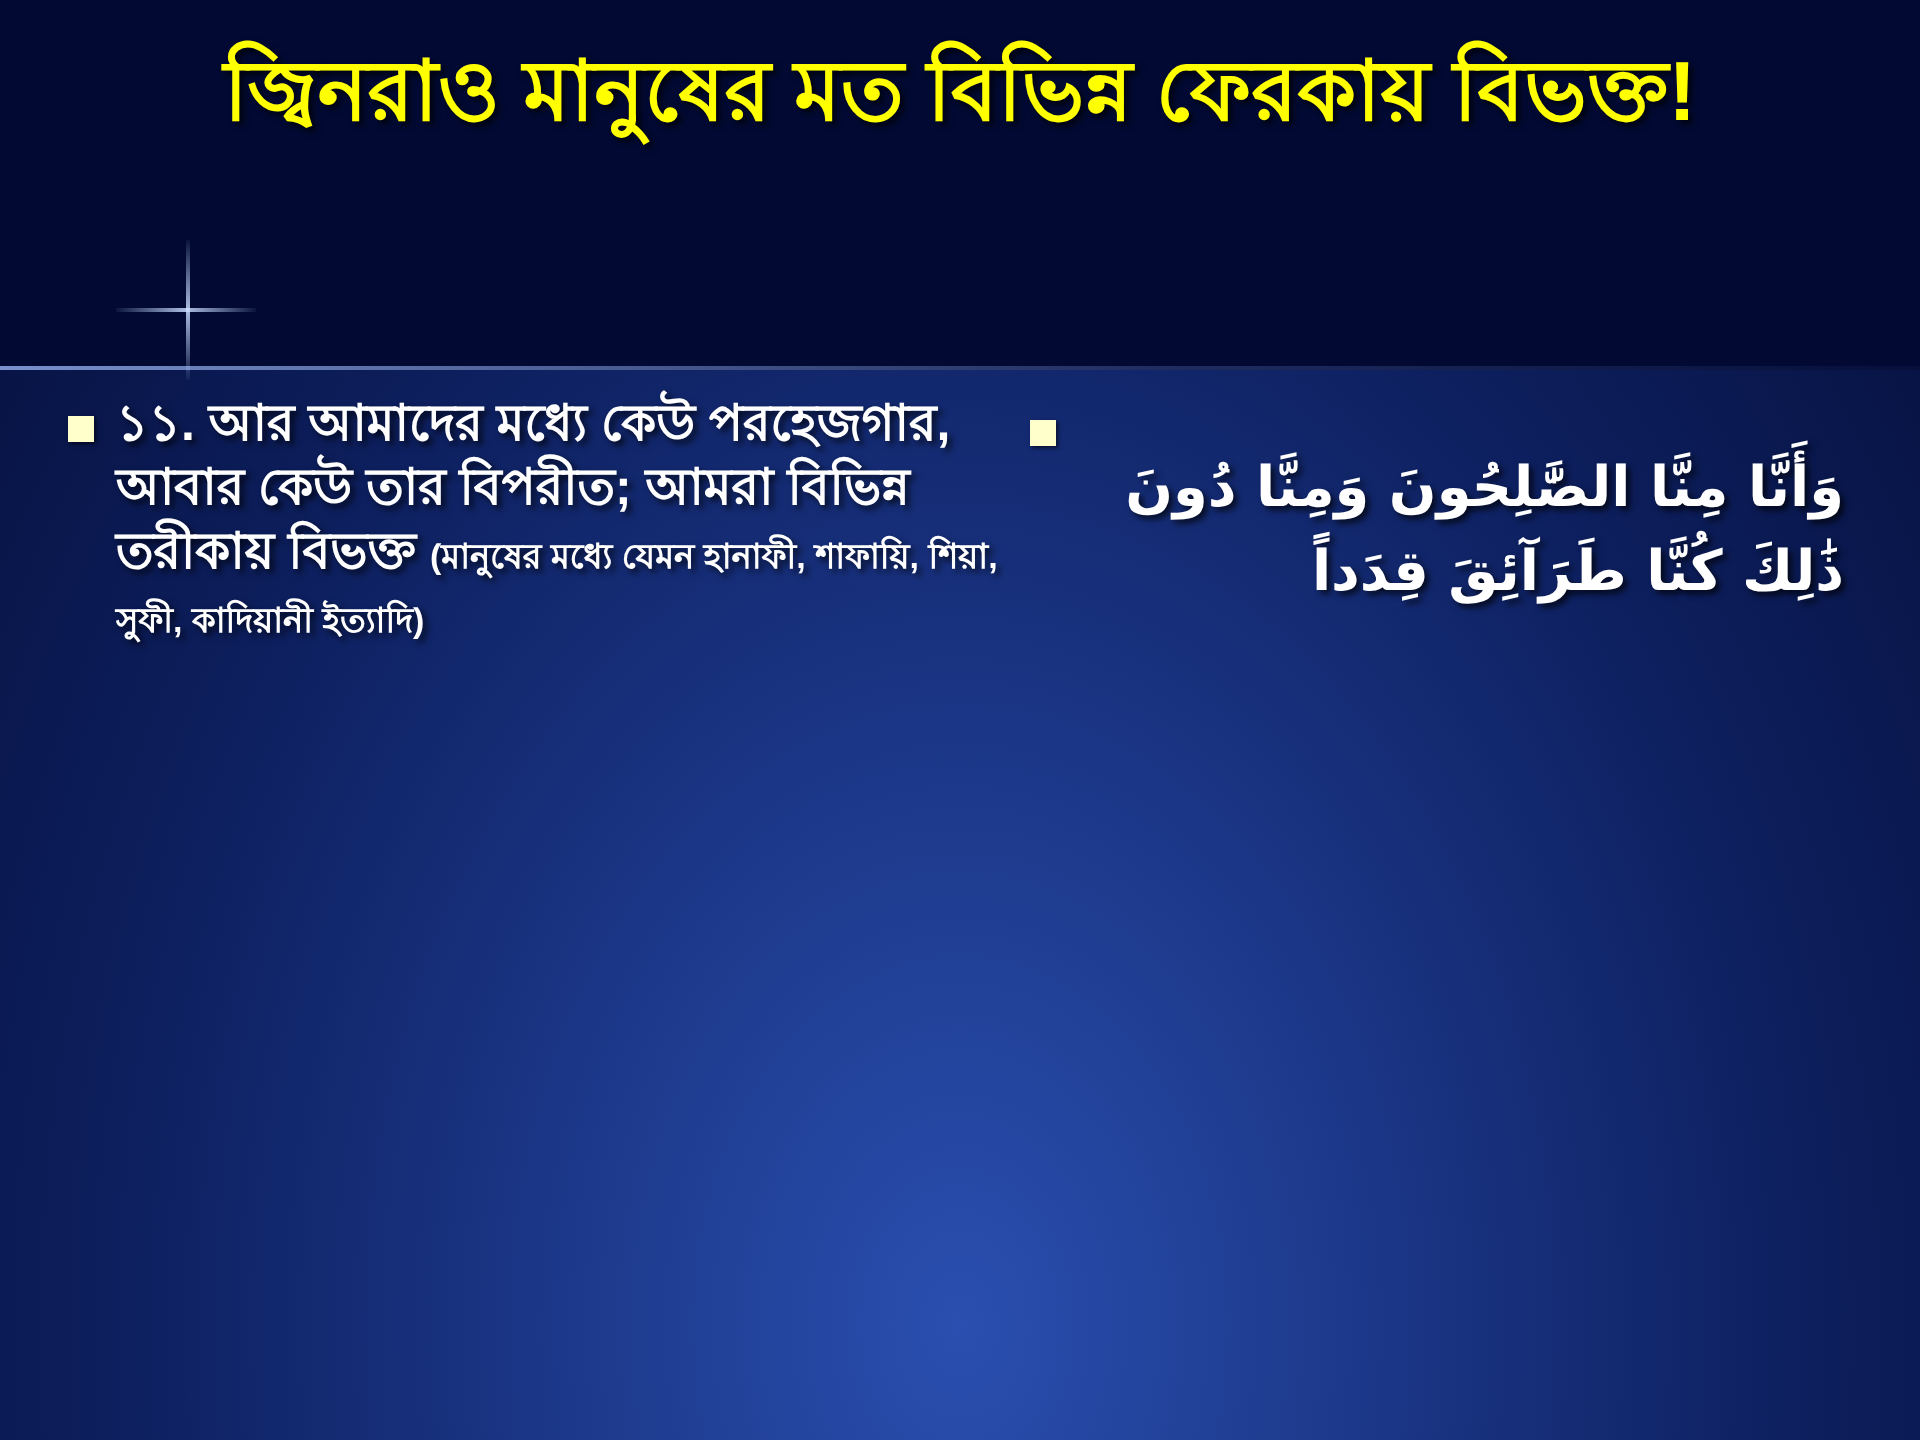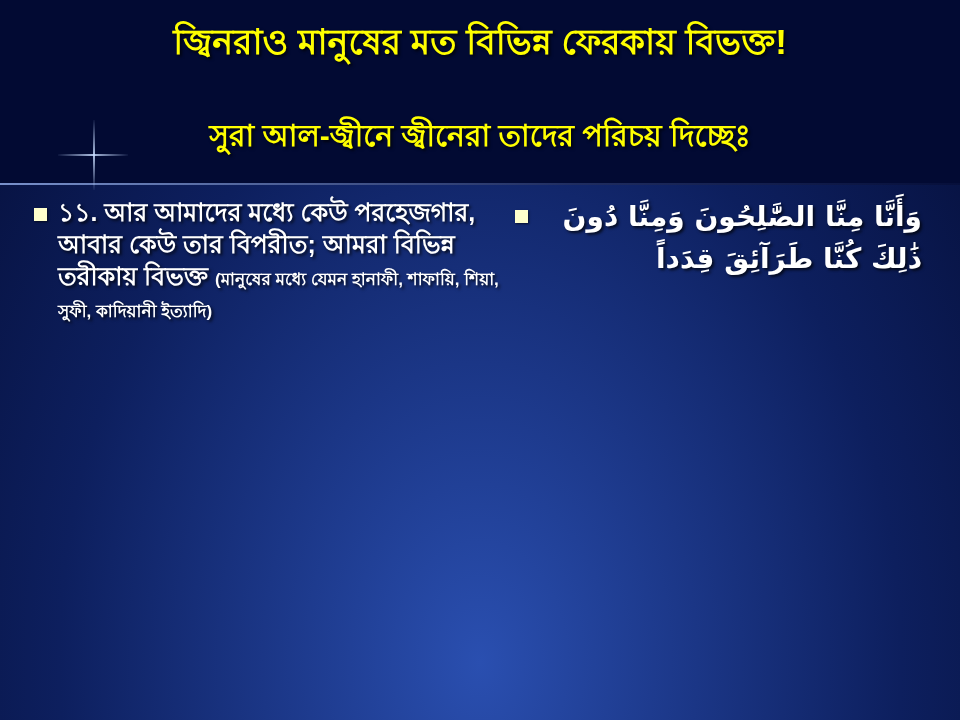--- a/index.html
+++ b/index.html
@@ -61,21 +61,21 @@
     height: 2px;
     background: linear-gradient(to right, rgba(170,200,255,0.05), rgba(200,220,255,0.85), rgba(170,200,255,0.05));
   }
   .title {
     position: absolute;
     left: 0;
     top: 22px;
     width: 960px;
     text-align: center;
     color: #ffff00;
-    font-size: 35px;
+    font-size: 42px;
     font-weight: bold;
     letter-spacing: 0px;
     line-height: 1.15;
     text-shadow: 2px 2px 3px rgba(0,0,0,0.75);
     font-family: "Liberation Sans", sans-serif;
   }
   .subtitle {
     position: absolute;
     left: 0;
     top: 118px;
@@ -131,21 +131,21 @@
     line-height: 1.28;
     text-shadow: 2px 2px 3px rgba(0,0,0,0.7);
   }
   .bullet-text .small {
     font-size: 17px;
     font-weight: bold;
   }
   
   .ar-row {
     display: flex;
-    flex-direction: row;
+    flex-direction: column;
     align-items: flex-start;
     margin-bottom: 18px;
   }
   .ar-marker {
     flex: 0 0 auto;
     width: 13px;
     height: 13px;
     background: #ffffcc;
     margin-top: 14px;
     margin-right: 12px;
@@ -169,21 +169,20 @@
 <div class="slide">
 
   <div class="header-band"></div>
 
   <div class="cross-mark">
     <div class="v"></div>
     <div class="h"></div>
   </div>
 
   <div class="title">জ্বিনরাও মানুষের মত বিভিন্ন ফেরকায় বিভক্ত!</div>
-  <div class="subtitle">সুরা আল-জ্বীনে জ্বীনেরা তাদের পরিচয় দিচ্ছেঃ</div>
 
   <div class="columns">
 
     <div class="col-left">
 
       <div class="bullet-row">
         <div class="bullet-marker"></div>
         <div class="bullet-text">
           <span>১১. আর আমাদের মধ্যে কেউ পরহেজগার, আবার কেউ তার বিপরীত; আমরা বিভিন্ন তরীকায় বিভক্ত </span><span class="small">(মানুষের মধ্যে যেমন হানাফী, শাফায়ি, শিয়া, সুফী, কাদিয়ানী ইত্যাদি)</span>
         </div>

